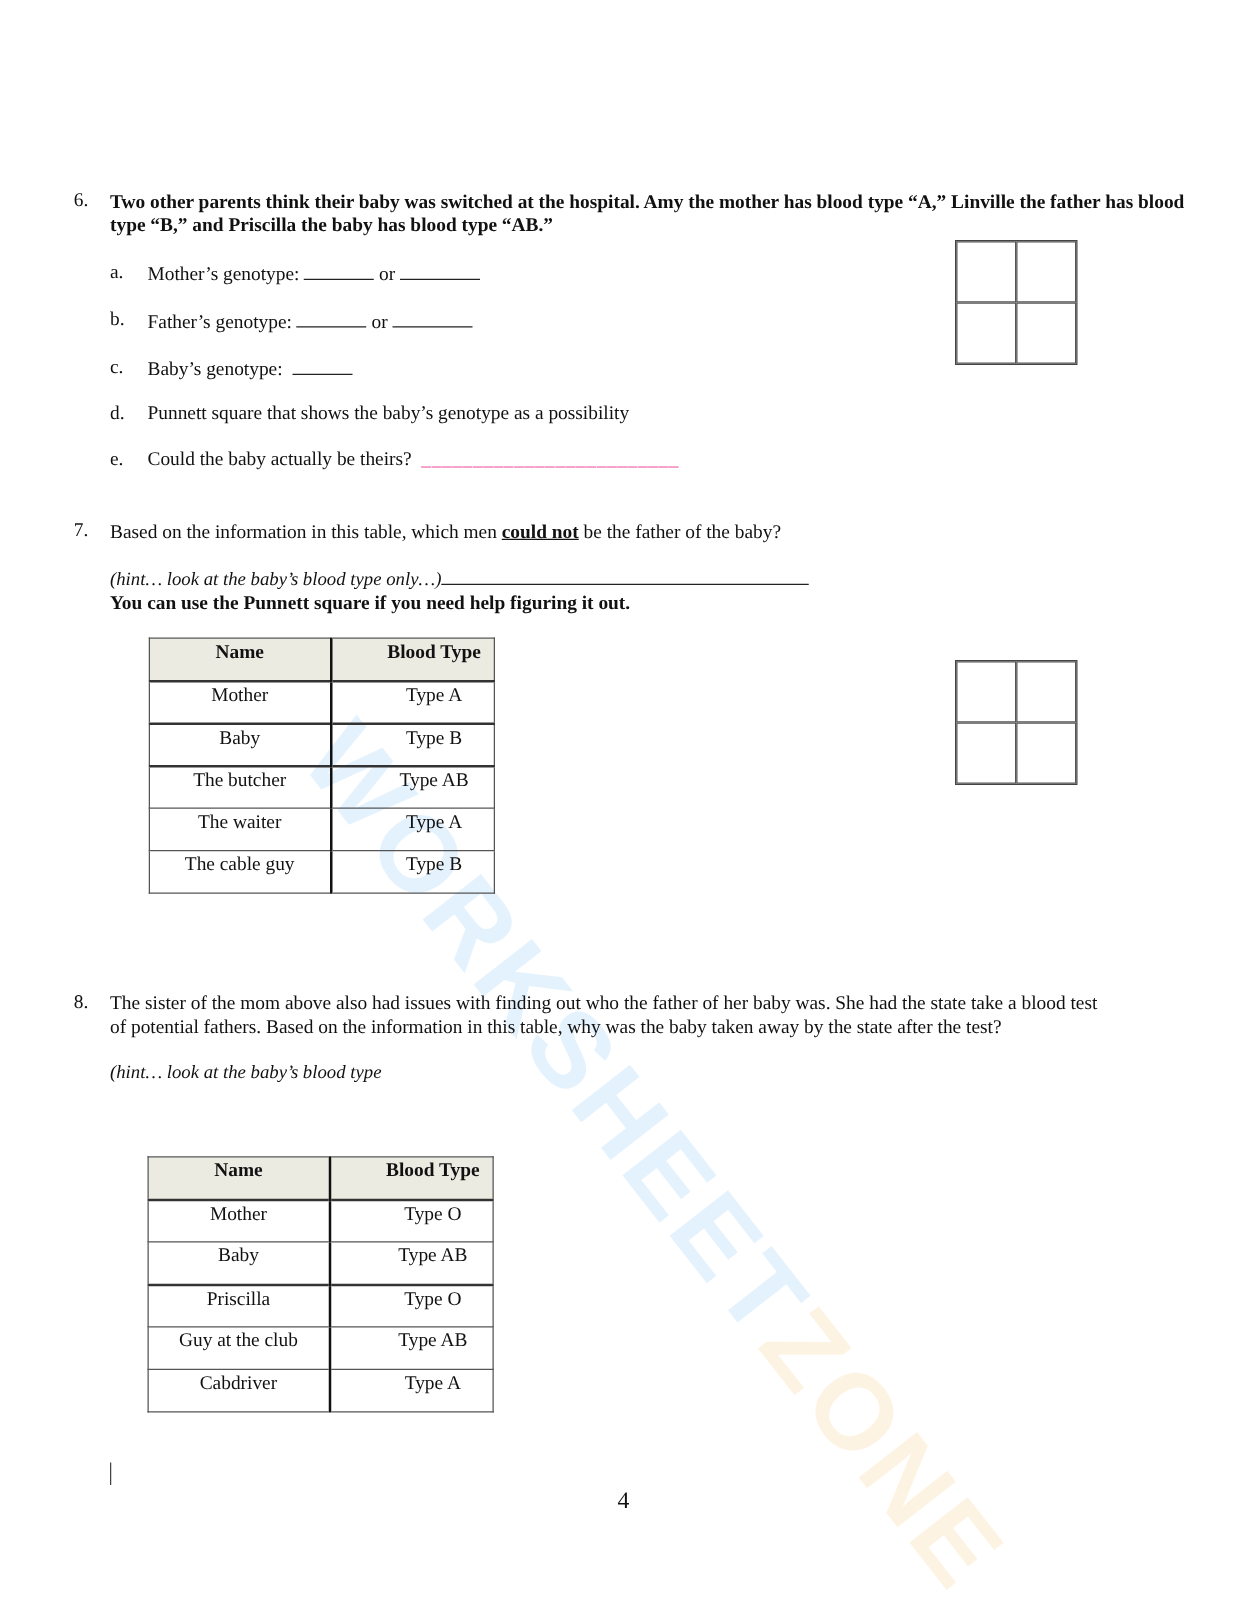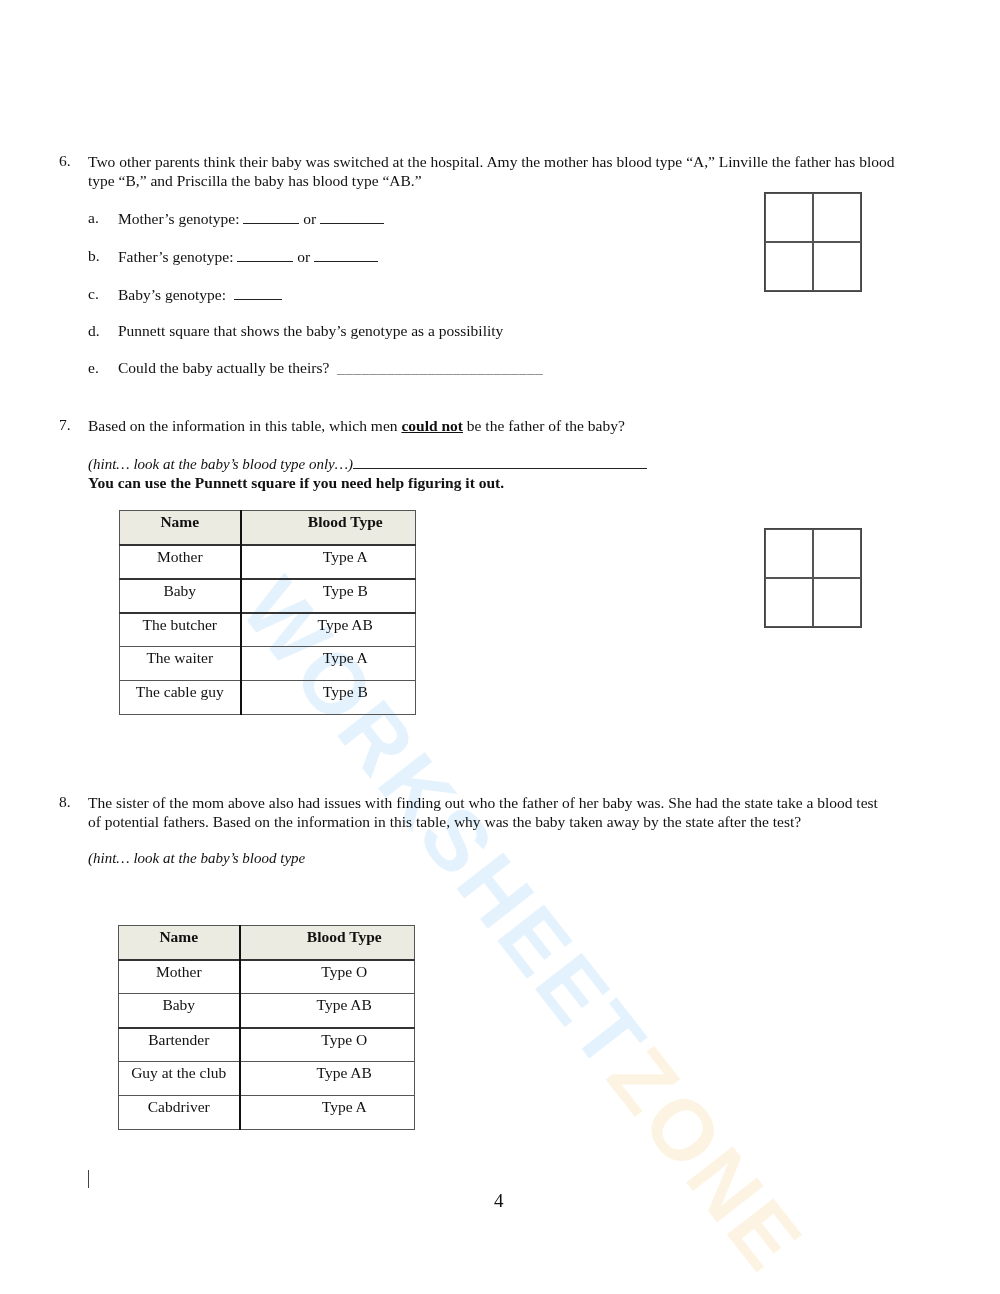--- a/index.html
+++ b/index.html
@@ -3,31 +3,31 @@
   <meta charset="utf-8">
   <style>
     html, body { margin: 0; padding: 0; background: #ffffff; }
     body { width: 1000px; height: 1294px; position: relative; overflow: hidden;
            font-family: "Liberation Serif", "DejaVu Serif", serif; color: #111; font-size: 15.5px; }
     .qnum { position: absolute; left: 59px; }
     .qtext { position: absolute; left: 88px; line-height: 19px; }
     .sub-letter { position: absolute; left: 88px; }
     .sub-text { position: absolute; left: 118px; white-space: pre; }
     .blank { display: inline-block; border-bottom: 1px solid #222; height: 14px; vertical-align: baseline; }
-    .dashes { letter-spacing: 0.5px; color: #737373; }
+    .dashes { letter-spacing: 0.5px; color: #ec4899; }
     .hint { font-style: italic; font-size: 15px; }
     .bold { font-weight: bold; }
     .uline { text-decoration: underline; font-weight: bold; }
 
     table.bt { position: absolute; border-collapse: collapse; font-size: 15.5px; }
     table.bt th, table.bt td { border: 1px solid #555; text-align: center; vertical-align: top;
        height: 34px; padding: 2px 4px 0 4px; box-sizing: border-box; }
     table.bt th { background: #ecebe2; font-weight: bold; }
-    table.bt td.c1, table.bt th.c1 { width: 121px; border-right: 2px solid #111; }
-    table.bt td.c2, table.bt th.c2 { width: 175px; padding-left: 38px; }
+    table.bt td.c1, table.bt th.c1 { width: 145px; border-right: 2px solid #111; }
+    table.bt td.c2, table.bt th.c2 { width: 131px; padding-left: 38px; }
     table.bt tr.thick td { border-top: 2px solid #333; }
 
     .punnett { position: absolute; width: 98px; height: 100px; border: 1.5px solid #444;
        display: grid; grid-template-columns: 1fr 1fr; grid-template-rows: 1fr 1fr; box-sizing: border-box; }
     .punnett .cell { border: 0.75px solid #555; }
 
     .watermark { position: absolute; left: 300px; top: 560px; transform: rotate(52deg);
        transform-origin: left top; font-family: "Liberation Sans", sans-serif; font-weight: bold;
        font-size: 86px; letter-spacing: 4px; opacity: 0.12; white-space: nowrap; pointer-events: none; }
     .wm-blue { color: #2a9df4; }
@@ -37,21 +37,21 @@
   </style>
 </head>
 <body>
 
 <div class="watermark">
   <span class="wm-blue">WORKSHEET</span><span class="wm-orange">ZONE</span>
 </div>
 
 <div>
   <span class="qnum" style="top:152px;">6.</span>
-  <div class="qtext" style="top:152px; width: 870px;">
+  <div class="qtext" style="top:152px; width: 870px; font-weight: bold;">
     <div style="white-space:nowrap;">Two other parents think their baby was switched at the hospital. Amy the mother has blood type “A,” Linville the father has blood</div>
     <div>type “B,” and Priscilla the baby has blood type “AB.”</div>
   </div>
 
   <span class="sub-letter" style="top:209px;">a.</span>
   <span class="sub-text" style="top:209px;"><span>Mother’s genotype:</span> <span class="blank" style="width:56px;"></span> <span>or</span> <span class="blank" style="width:64px;"></span></span>
 
   <span class="sub-letter" style="top:247px;">b.</span>
   <span class="sub-text" style="top:247px;"><span>Father’s genotype:</span> <span class="blank" style="width:56px;"></span> <span>or</span> <span class="blank" style="width:64px;"></span></span>
 
@@ -141,21 +141,21 @@
     <tbody>
       <tr class="thick">
           <td class="c1">Mother</td>
           <td class="c2">Type O</td>
         </tr>
       <tr>
           <td class="c1">Baby</td>
           <td class="c2">Type AB</td>
         </tr>
       <tr class="thick">
-          <td class="c1">Bartender</td>
+          <td class="c1">Priscilla</td>
           <td class="c2">Type O</td>
         </tr>
       <tr>
           <td class="c1">Guy at the club</td>
           <td class="c2">Type AB</td>
         </tr>
       <tr>
           <td class="c1">Cabdriver</td>
           <td class="c2">Type A</td>
         </tr>

